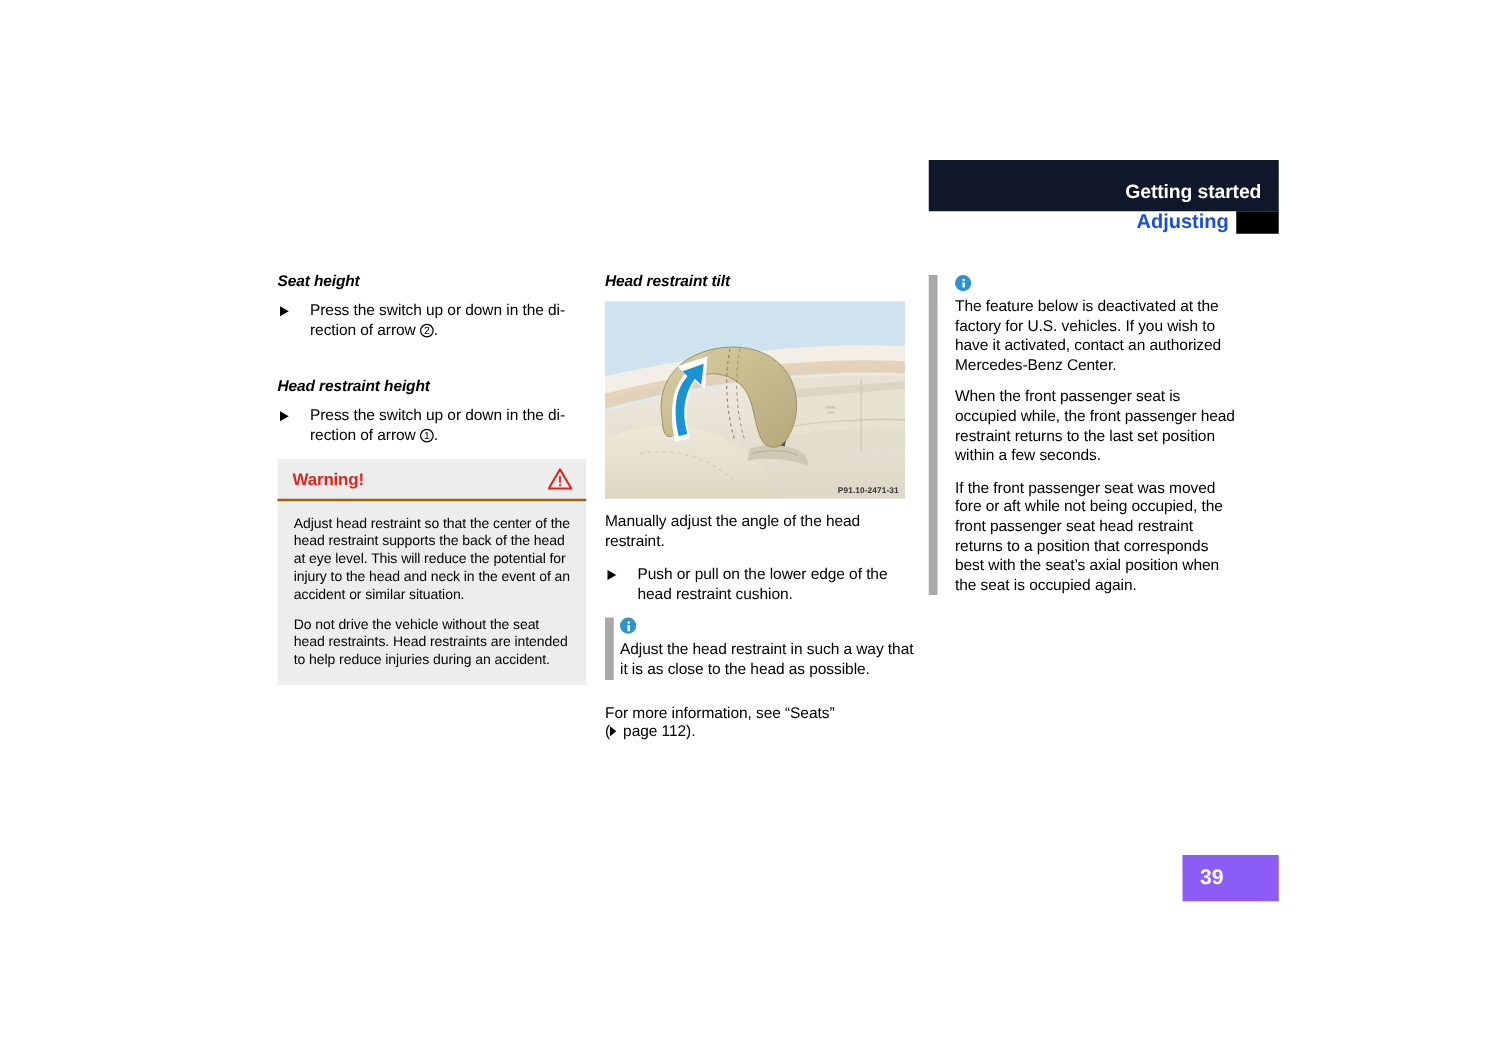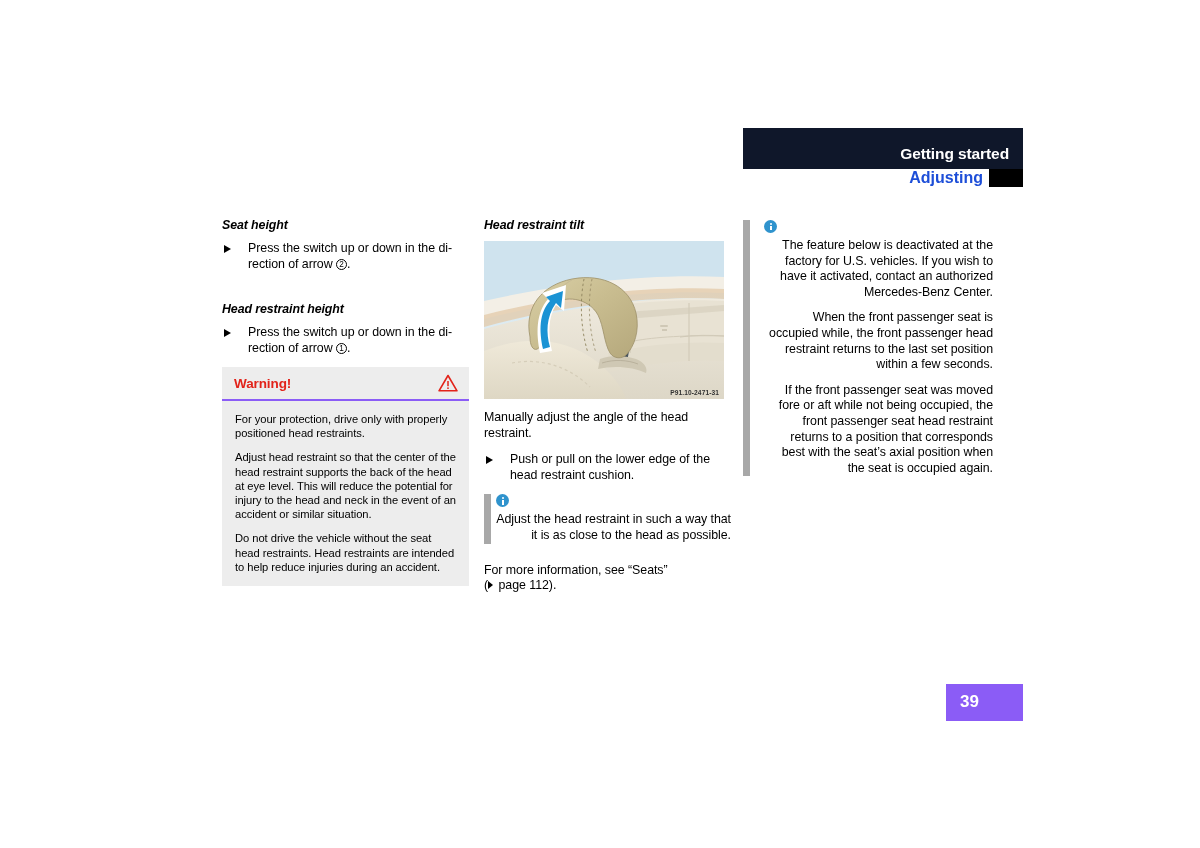--- a/index.html
+++ b/index.html
@@ -133,21 +133,21 @@
     left: 222px;
     top: 367px;
     width: 247px;
     background: #ededed;
     padding: 0;
     box-sizing: border-box;
   }
   .warning-head {
     position: relative;
     height: 34px;
-    border-bottom: 2px solid #8b5cf6;
+    border-bottom: 2px solid #a16207;
     box-sizing: border-box;
   }
   .warning-title {
     position: absolute;
     left: 12px;
     top: 9px;
     color: #e2231a;
     font-size: 13.5px;
     font-weight: bold;
     letter-spacing: -0.1px;
@@ -228,21 +228,20 @@
     left: 5.5px;
     top: 5.8px;
     width: 2px; height: 4.5px;
     background: #fff;
   }
   .note p {
     font-size: 12.4px;
     line-height: 15.6px;
     margin: 0 0 10px 0;
     letter-spacing: -0.05px;
-    text-align: right;
   }
   .note p:last-child { margin-bottom: 0; }
 
   .note-right { padding-left: 21px; }
   .note-right .note-bar { width: 7px; }
 
   
   .page-number-box {
     position: absolute;
     left: 946px;
@@ -305,21 +304,20 @@
       <div class="warning-title">Warning!</div>
       <div class="warning-icon">
         <svg width="20" height="18" viewBox="0 0 20 18">
           <polygon points="10,1.5 19,16.8 1,16.8" fill="none" stroke="#e2231a" stroke-width="1.6" stroke-linejoin="round"></polygon>
           <rect x="9.25" y="7" width="1.5" height="5.2" fill="#e2231a"></rect>
           <rect x="9.25" y="13.4" width="1.5" height="1.6" fill="#e2231a"></rect>
         </svg>
       </div>
     </div>
     <div class="warning-body">
-      <p>For your protection, drive only with properly positioned head restraints.</p>
       <p>Adjust head restraint so that the center of the head restraint supports the back of the head at eye level. This will reduce the potential for injury to the head and neck in the event of an accident or similar situation.</p>
       <p>Do not drive the vehicle without the seat head restraints. Head restraints are intended to help reduce injuries during an accident.</p>
     </div>
   </div>
 
   <div class="col col-mid">
 
     <div class="col-head">Head restraint tilt</div>
 
     <div class="figure">

